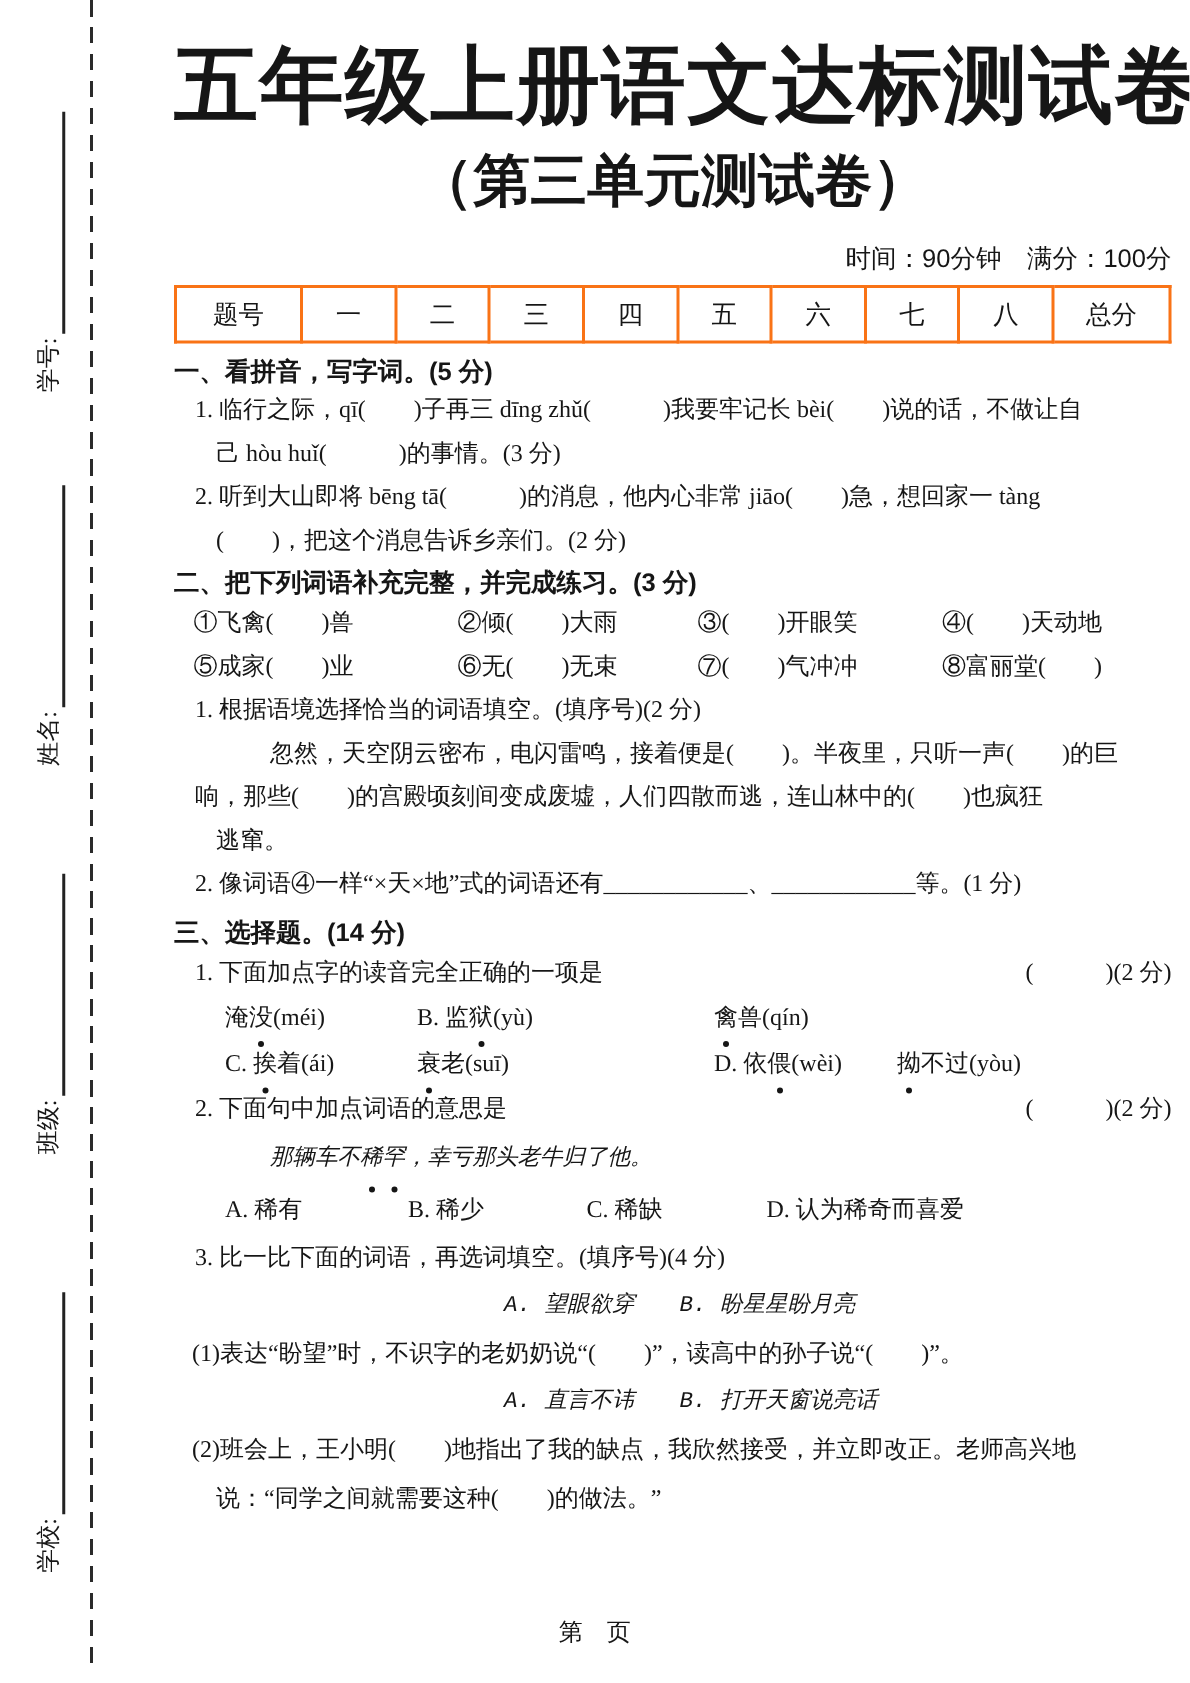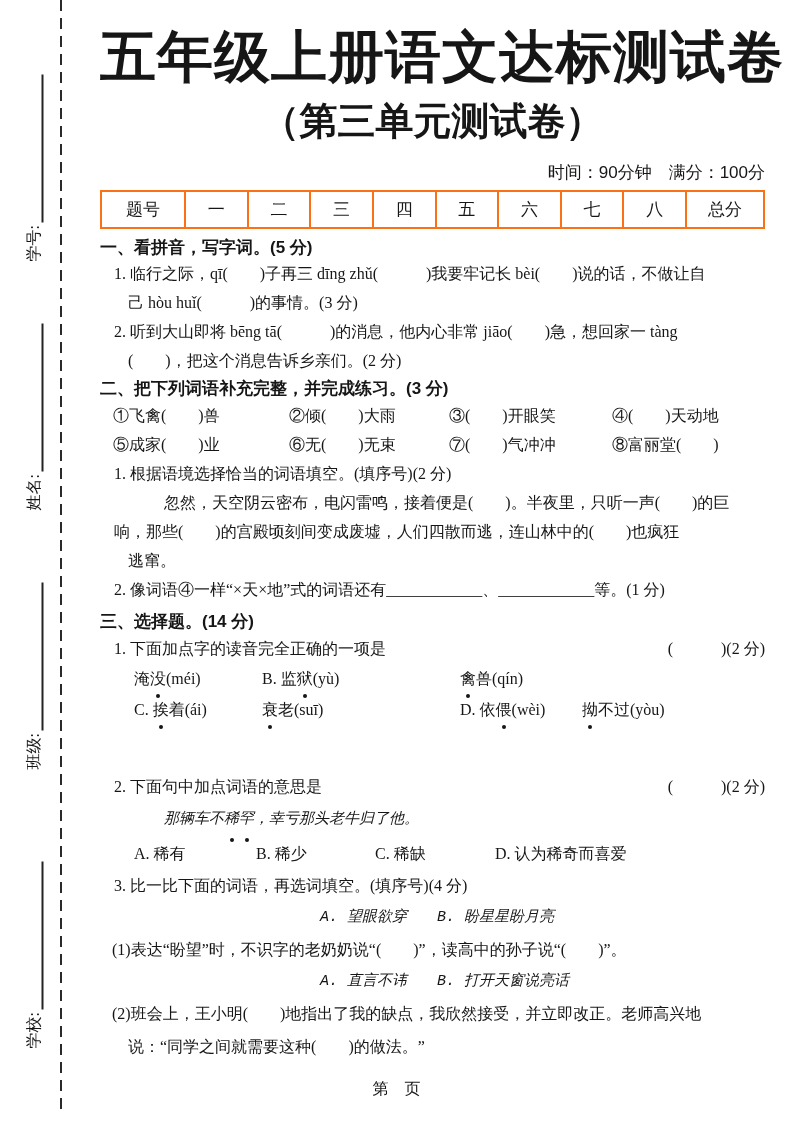--- a/index.html
+++ b/index.html
@@ -20,21 +20,21 @@
   .side-field {
     position:absolute; left:-70px; width:205px; height:22px;
     display:flex; align-items:flex-end;
     transform:rotate(-90deg);
     font-size:16px;
   }
   .side-label { white-space:nowrap; line-height:20px; }
   .side-blank { display:inline-block; width:148px; height:16px; border-bottom:2px solid #222; margin-left:3px; }
   .sf-1 { top:148px; } .sf-2 { top:397px; } .sf-3 { top:656px; } .sf-4 { top:935px; }
 
-  .content { position:absolute; left:100px; top:0; width:665px; }
+  .content { position:absolute; left:116px; top:0; width:665px; }
 
   .title {
     margin-top:26px; text-align:center;
     font-family:"Liberation Sans","DejaVu Sans",sans-serif;
     font-weight:900; font-size:56px; line-height:62px; letter-spacing:1px;
     white-space:nowrap;
   }
   .subtitle {
     margin-top:10px; text-align:center;
     font-family:"Liberation Sans","DejaVu Sans",sans-serif;
@@ -72,21 +72,21 @@
     padding-left:34px; font-size:16px; line-height:31px; white-space:nowrap;
   }
   .opt-grid2 {
     display:grid; grid-template-columns:122px 119px 120px 1fr;
     padding-left:34px; font-size:16px; line-height:32px; white-space:nowrap;
   }
   .kaiti { font-style:italic; font-size:15px;font-family:Liberation Mono, monospace; }
   .sentence { padding-left:64px; line-height:36px; }
   .abline { padding-left:220px; line-height:31px; }
   .item1 { padding-left:12px; line-height:33px; }
-  .q2row { line-height:30px;margin-top:47px; }
+  .q2row { line-height:30px; }
   .q3row { line-height:32px; }
 
   .du { position:relative; display:inline-block; }
   .du::after {
     content:""; position:absolute; left:50%; bottom:-4px;
     width:4px; height:4px; margin-left:-2px; border-radius:50%; background:#161616;
   }
   .footer {
     position:absolute; left:0; right:0; bottom:24px; text-align:center;
     font-family:"Liberation Sans","DejaVu Sans",sans-serif;

